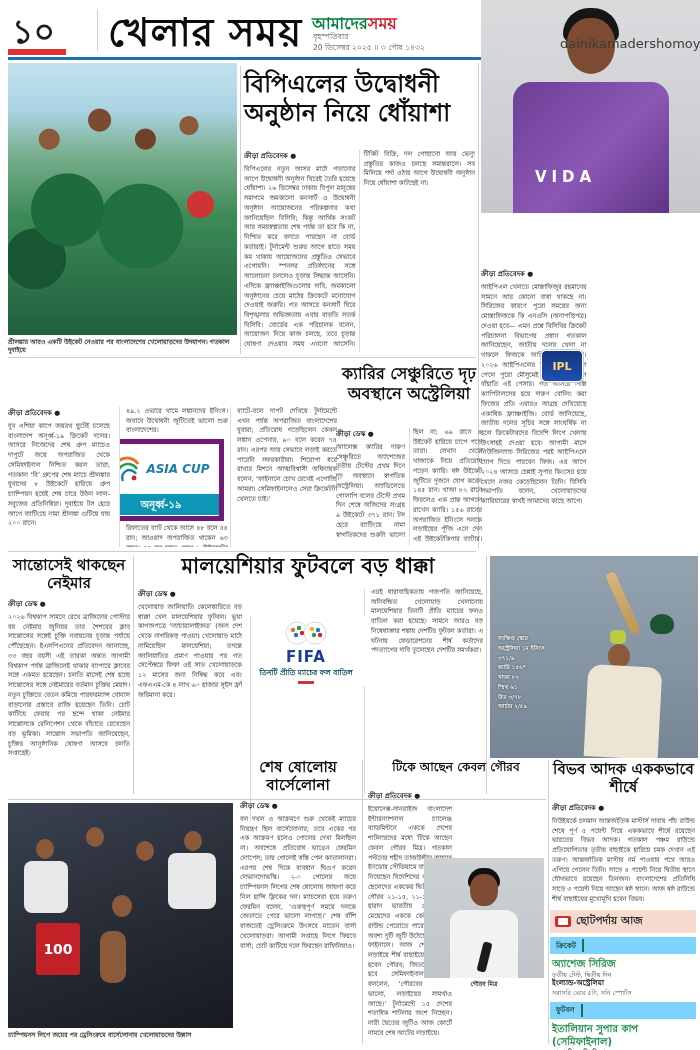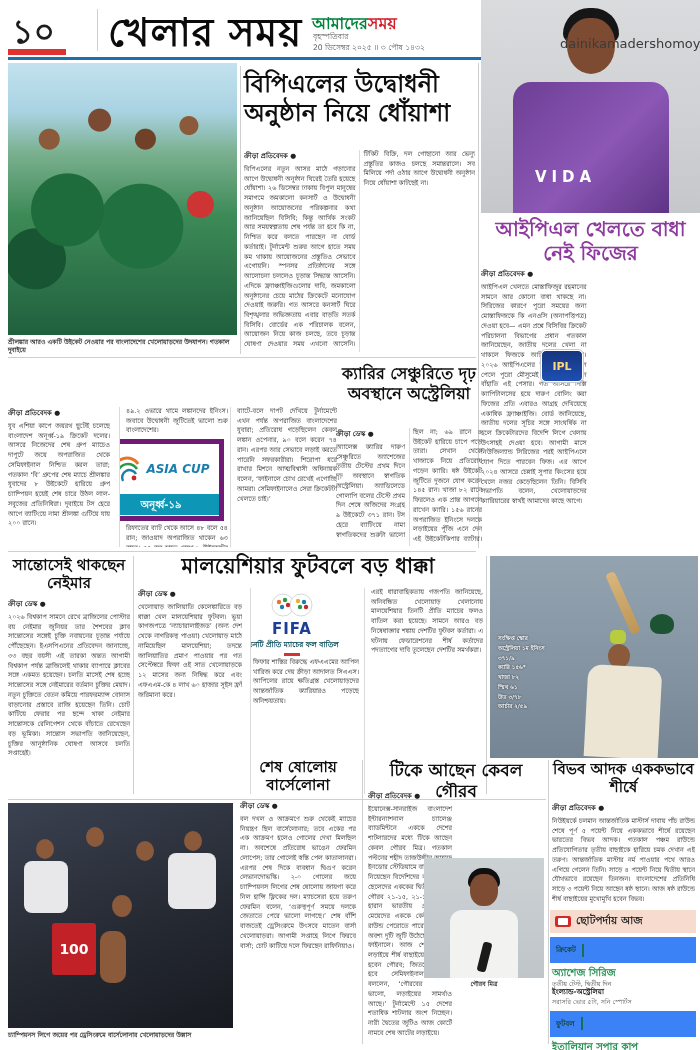--- a/index.html
+++ b/index.html
@@ -74,21 +74,21 @@
              display:flex;align-items:center;justify-content:center;z-index:4;}
 
   
   .hl-purple{color:#8e3a9e;}
 
   
   .tv-header{background:#f7dbce;display:flex;align-items:center;gap:5px;padding:3px 5px;}
   .tv-title{font-size:10.5px;font-weight:bold;color:#232323;}
   .tv-icon{width:16px;height:11px;background:#d22a2a;border-radius:2px;position:relative;}
   .tv-icon:before{content:"";position:absolute;left:3px;top:2px;right:3px;bottom:2px;background:#fff;border-radius:1px;}
-  .tv-band{background:#3b82f6;display:flex;align-items:center;height:26px;margin-top:4px;}
+  .tv-band{background:#7dd3fc;display:flex;align-items:center;height:17px;margin-top:4px;}
   .tv-band .lbl{font-size:7.2px;font-weight:bold;color:#143f2e;padding:0 6px;}
   .tv-band .bar{width:2px;height:13px;background:#1d6e4e;}
   .tv-item{padding:3px 2px 0 2px;}
   .tv-ev{font-size:10px;font-weight:bold;color:#1e8e4e;line-height:1.35;}
   .tv-dt{font-size:6.3px;color:#3a3a3a;line-height:1.35;}
   .tv-tm{font-size:7px;font-weight:bold;color:#111;line-height:1.4;}
   .tv-ti{font-size:6.3px;color:#555;line-height:1.4;}
 </style>
 </head>
 <body>
@@ -115,21 +115,20 @@
   </div>
   <div class="vdiv" style="left:240px;top:66px;height:288px;"></div>
   <div class="vdiv" style="left:478px;top:63px;height:485px;"></div>
 
   <div class="abs photo photo-fizz" style="left:481px;top:0;width:219px;height:213px;">
     <div class="abs fz-hair" style="left:82px;top:8px;width:56px;height:34px;"></div>
     <div class="abs fz-face" style="left:86px;top:18px;width:48px;height:56px;"></div>
     <div class="abs fz-torso" style="left:32px;top:82px;width:156px;height:131px;"></div>
     <div class="abs fz-vida" style="left:14px;top:168px;width:141px;">VIDA</div>
   </div>
-  <div class="abs hl hl-purple" style="left:481px;top:217px;width:219px;font-size:20px;">আইপিএল খেলতে বাধা নেই ফিজের</div>
   <div class="abs colbox cols2" style="left:481px;top:268px;width:219px;height:280px;">
     <div class="byline">ক্রীড়া প্রতিবেদক ●</div>
     <div class="bodytext">আইপিএল খেলতে মোস্তাফিজুর রহমানের সামনে আর কোনো বাধা থাকছে না। সিরিজের কারণে পুরো সময়ের জন্য মোস্তাফিজকে কি এনওসি (অনাপত্তিপত্র) দেওয়া হবে— এমন প্রশ্নে বিসিবির ক্রিকেট পরিচালনা বিভাগের প্রধান গতকাল জানিয়েছেন, জাতীয় দলের খেলা না থাকলে ফিজকে আটকানো হবে না। ২০২৬ আইপিএলের মিনি নিলামে দল পেলে পুরো মৌসুমেই খেলতে পারবেন বাঁহাতি এই পেসার। গত আসরে দিল্লি ক্যাপিটালসের হয়ে দারুণ বোলিং করা ফিজের প্রতি এবারও আগ্রহ দেখিয়েছে একাধিক ফ্র্যাঞ্চাইজি। বোর্ড জানিয়েছে, জাতীয় দলের সূচির সঙ্গে সাংঘর্ষিক না হলে ক্রিকেটারদের বিদেশি লিগে খেলায় উৎসাহই দেওয়া হবে। আগামী মাসে নিউজিল্যান্ড সিরিজের পরই আইপিএলে যোগ দিতে পারবেন ফিজ। এর আগে ২০২৪ আসরে চেন্নাই সুপার কিংসের হয়ে খেলে নজর কেড়েছিলেন তিনি। বিসিবি সভাপতি বলেন, খেলোয়াড়দের ক্যারিয়ারের স্বার্থই আমাদের কাছে আগে।</div>
   </div>
   <div class="abs ipl-badge" style="left:541px;top:350px;width:40px;height:30px;">IPL</div>
 
   <div class="hdiv" style="left:8px;top:357px;width:468px;"></div>
 
   <div class="abs colbox" style="left:8px;top:407px;width:102px;height:140px;">
     <div class="byline">ক্রীড়া প্রতিবেদক ●</div>
@@ -162,39 +161,38 @@
     <div class="byline">ক্রীড়া ডেস্ক ●</div>
     <div class="bodytext">২০২৬ বিশ্বকাপ সামনে রেখে ব্রাজিলের পোস্টার বয় নেইমার জুনিয়র তার শৈশবের ক্লাব সান্তোসের সঙ্গেই চুক্তি নবায়নের চূড়ান্ত পর্যায়ে পৌঁছেছেন। ইএসপিএনের প্রতিবেদন জানাচ্ছে, ৩৩ বছর বয়সী এই তারকা অন্তত আগামী বিশ্বকাপ পর্যন্ত ব্রাজিলেই থাকার ব্যাপারে ক্লাবের সঙ্গে একমত হয়েছেন। চলতি মাসেই শেষ হচ্ছে সান্তোসের সঙ্গে নেইমারের বর্তমান চুক্তির মেয়াদ। নতুন চুক্তিতে বেতন কমিয়ে পারফরম্যান্স বোনাস বাড়ানোর প্রস্তাবে রাজি হয়েছেন তিনি। চোট কাটিয়ে ফেরার পর ছন্দে থাকা নেইমার সান্তোসকে রেলিগেশন থেকে বাঁচাতে রেখেছেন বড় ভূমিকা। সান্তোস সভাপতি জানিয়েছেন, চুক্তির আনুষ্ঠানিক ঘোষণা আসবে চলতি সপ্তাহেই।</div>
   </div>
   <div class="vdiv" style="left:133px;top:556px;height:238px;"></div>
 
   <div class="abs hl" style="left:138px;top:554px;width:340px;font-size:21px;">মালয়েশিয়ার ফুটবলে বড় ধাক্কা</div>
   <div class="abs colbox" style="left:138px;top:588px;width:104px;height:206px;">
     <div class="byline">ক্রীড়া ডেস্ক ●</div>
     <div class="bodytext">খেলোয়াড় জালিয়াতি কেলেঙ্কারিতে বড় ধাক্কা খেল মালয়েশিয়ার ফুটবল। ভুয়া কাগজপত্রে ‘ন্যাচারালাইজড’ (অন্য দেশ থেকে নাগরিকত্ব পাওয়া) খেলোয়াড় মাঠে নামিয়েছিল মালয়েশিয়া; তদন্তে জালিয়াতির প্রমাণ পাওয়ার পর গত সেপ্টেম্বরে ফিফা ওই সাত খেলোয়াড়কে ১২ মাসের জন্য নিষিদ্ধ করে এবং এফএএম-কে ৪ লাখ ৬০ হাজার সুইস ফ্রাঁ জরিমানা করে।</div>
   </div>
-  <div class="abs colbox" style="left:250px;top:588px;width:106px;height:206px;border-left:1px solid #dadada;padding-left:2px;">
+  <div class="abs colbox" style="left:250px;top:616px;width:106px;height:206px;border-left:1px solid #dadada;padding-left:16px;">
     <div class="fifa-badge" style="width:122px;margin-left:-22px;position:relative;z-index:3;padding:4px 0 2px;">
       <svg width="54" height="26" viewBox="0 0 54 26">
         <circle cx="18" cy="13" r="11" fill="#fff" stroke="#d8d8d8"></circle>
         <circle cx="36" cy="13" r="11" fill="#fff" stroke="#d8d8d8"></circle>
         <circle cx="14" cy="10" r="2.2" fill="#e8732a"></circle>
           <circle cx="20" cy="8" r="2.2" fill="#2a9a47"></circle>
         <circle cx="17" cy="15" r="2.2" fill="#1b7fae"></circle>
           <circle cx="23" cy="13" r="2.2" fill="#c4262e"></circle>
         <circle cx="33" cy="9" r="2.2" fill="#e8b52a"></circle>
           <circle cx="39" cy="10" r="2.2" fill="#1b7fae"></circle>
         <circle cx="35" cy="15" r="2.2" fill="#2a9a47"></circle>
           <circle cx="41" cy="15" r="2.2" fill="#c4262e"></circle>
       </svg>
       <div class="fifa-word">FIFA</div>
       <div class="fifa-cap">তিনটি প্রীতি ম্যাচের ফল বাতিল</div>
       <div class="fifa-bar"></div>
     </div>
-    <div class="bodytext">ফিফার শাস্তির বিরুদ্ধে এফএএমের আপিল খারিজ করে দেয় ক্রীড়া আদালত সিএএস। আপিলের রায়ে ক্ষতিগ্রস্ত খেলোয়াড়দের আন্তর্জাতিক ক্যারিয়ারও পড়েছে অনিশ্চয়তায়।</div>
   </div>
   <div class="abs colbox" style="left:364px;top:588px;width:112px;height:206px;border-left:1px solid #dadada;padding-left:6px;">
     <div class="bodytext">এরই ধারাবাহিকতায় গজপতি জানিয়েছে, অনিবন্ধিত খেলোয়াড় খেলানোয় মালয়েশিয়ার তিনটি প্রীতি ম্যাচের ফলও বাতিল করা হয়েছে। সামনে আরও বড় নিষেধাজ্ঞার শঙ্কায় দেশটির ফুটবল কর্তারা। এ ঘটনায় ফেডারেশনের শীর্ষ কর্তাদের পদত্যাগের দাবি তুলেছেন দেশটির সমর্থকরা।</div>
   </div>
 
   <div class="abs hl" style="left:336px;top:364px;width:146px;font-size:16px;text-align:center;">ক্যারির সেঞ্চুরিতে দৃঢ় অবস্থানে অস্ট্রেলিয়া</div>
   <div class="abs colbox cols2" style="left:336px;top:428px;width:146px;height:118px;">
     <div class="byline">ক্রীড়া ডেস্ক ●</div>
     <div class="bodytext">অ্যালেক্স ক্যারির দারুণ সেঞ্চুরিতে অ্যাশেজের তৃতীয় টেস্টের প্রথম দিনে দৃঢ় অবস্থানে স্বাগতিক অস্ট্রেলিয়া। অ্যাডিলেডে গোলাপি বলের টেস্টে প্রথম দিন শেষে অজিদের সংগ্রহ ৯ উইকেটে ৩৭১ রান। টস হেরে ব্যাটিংয়ে নামা স্বাগতিকদের শুরুটা ভালো ছিল না; ৬৯ রানে ৪ উইকেট হারিয়ে চাপে পড়ে তারা। সেখান থেকে খাজাকে নিয়ে প্রতিরোধ গড়েন ক্যারি। ষষ্ঠ উইকেট জুটিতে দুজনে যোগ করেন ১৪৫ রান। খাজা ৮২ রানে ফিরলেও এক প্রান্ত আগলে রাখেন ক্যারি। ১৫৬ রানের অপরাজিত ইনিংসে দলকে লড়াইয়ের পুঁজি এনে দেন এই উইকেটকিপার ব্যাটার। ১৬২ বলের ইনিংসে ১৮টি চার ও ২টি ছক্কা হাঁকান তিনি। ইংল্যান্ডের পক্ষে সর্বোচ্চ ৩ উইকেট নেন মার্ক উড; ২টি করে উইকেট আর্চার ও স্টোকসের। দিনের শেষ সেশনে দ্রুত ৩ উইকেট তুলে নিয়ে ম্যাচে ফেরার ইঙ্গিত দেয় সফরকারীরা। তবু চালকের আসনে থেকেই দ্বিতীয় দিন শুরু করবে প্যাট কামিন্সের দল। সিরিজে ২-০ ব্যবধানে এগিয়ে থাকা অস্ট্রেলিয়া এই টেস্ট জিতলেই অ্যাশেজ পুনরুদ্ধার করবে। ইংলিশ কোচ অবশ্য হাল ছাড়ছেন না; তার বিশ্বাস, দ্বিতীয় দিনে দ্রুত ইনিংস গুটিয়ে ব্যাটিংয়ে ঘুরে দাঁড়াবে দল।</div>
   </div>
@@ -221,33 +219,33 @@
   <div class="hdiv" style="left:8px;top:799px;width:538px;"></div>
 
   <div class="abs photo photo-barca" style="left:8px;top:803px;width:225px;height:225px;">
     <div class="bc-head" style="left:28px;top:36px;width:18px;height:20px;"></div>
     <div class="bc-head" style="left:78px;top:24px;width:18px;height:20px;"></div>
     <div class="bc-head" style="left:128px;top:38px;width:18px;height:20px;"></div>
     <div class="bc-head" style="left:176px;top:28px;width:18px;height:20px;"></div>
     <div class="bc-head" style="left:104px;top:92px;width:20px;height:22px;"></div>
     <div class="bc-shirt" style="left:16px;top:58px;width:44px;height:52px;"></div>
     <div class="bc-shirt" style="left:160px;top:50px;width:48px;height:56px;"></div>
-    <div class="bc-red" style="left:44px;top:120px;width:44px;height:52px;font-size:14px;line-height:52px;">100</div>
+    <div class="bc-red" style="left:28px;top:120px;width:44px;height:52px;font-size:14px;line-height:52px;">100</div>
     <div class="bc-head" style="left:92px;top:128px;width:26px;height:52px;border-radius:10px;"></div>
   </div>
   <div class="abs caption" style="left:8px;top:1031px;width:225px;">চ্যাম্পিয়নস লিগে জয়ের পর ড্রেসিংরুমে বার্সেলোনার খেলোয়াড়দের উল্লাস</div>
 
   <div class="abs hl" style="left:240px;top:758px;width:116px;font-size:15px;">শেষ ষোলোয় বার্সেলোনা</div>
   <div class="abs colbox" style="left:240px;top:800px;width:116px;height:244px;">
     <div class="byline">ক্রীড়া ডেস্ক ●</div>
     <div class="bodytext">বল দখল ও আক্রমণে শুরু থেকেই ম্যাচের নিয়ন্ত্রণ ছিল বার্সেলোনার; তবে একের পর এক আক্রমণ হলেও গোলের দেখা মিলছিল না। অবশেষে প্রতিরোধ ভাঙেন ফেরমিন লোপেস; তার গোলেই স্বস্তি পেল কাতালানরা। এরপর শেষ দিকে ব্যবধান দ্বিগুণ করেন লেভানদোভস্কি। ২-০ গোলের জয়ে চ্যাম্পিয়নস লিগের শেষ ষোলোয় জায়গা করে নিল হান্সি ফ্লিকের দল। ম্যাচসেরা হয়ে তরুণ ফেরমিন বলেন, ‘গুরুত্বপূর্ণ সময়ে দলকে জেতাতে পেরে ভালো লাগছে।’ শেষ বাঁশি বাজতেই ড্রেসিংরুমে উৎসবে মাতেন বার্সা খেলোয়াড়রা। আগামী সপ্তাহে লিগে ফিরবে বার্সা; চোট কাটিয়ে দলে ফিরছেন রাফিনিয়াও।</div>
   </div>
   <div class="vdiv" style="left:362px;top:760px;height:284px;"></div>
 
-  <div class="abs hl" style="left:368px;top:760px;width:176px;font-size:17px;">টিকে আছেন কেবল গৌরব</div>
+  <div class="abs hl" style="left:368px;top:760px;width:176px;font-size:12px;">টিকে আছেন কেবল গৌরব</div>
   <div class="abs colbox cols2" style="left:368px;top:790px;width:176px;height:254px;">
     <div class="byline">ক্রীড়া প্রতিবেদক ●</div>
     <div class="bodytext">ইয়োনেক্স-সানরাইজ বাংলাদেশ ইন্টারন্যাশনাল চ্যালেঞ্জ ব্যাডমিন্টনে এককে দেশের শাটলারদের মধ্যে টিকে আছেন কেবল গৌরব মিত্র। গতকাল পল্টনের শহীদ তাজউদ্দীন আহমদ ইনডোর স্টেডিয়ামে বাকিরা বিদায় নিয়েছেন বিদেশিদের কাছে হেরে। ছেলেদের এককের দ্বিতীয় রাউন্ডে গৌরব ২১-১৫, ২১-১২ পয়েন্টে হারান ভারতীয় প্রতিপক্ষকে। মেয়েদের এককে কেউই দ্বিতীয় রাউন্ড পেরোতে পারেননি। দ্বৈতে অবশ্য দুটি জুটি উঠেছে কোয়ার্টার ফাইনালে। আজ শেষ আটের লড়াইয়ে শীর্ষ বাছাইয়ের মুখোমুখি হবেন গৌরব; জিতলে নিশ্চিত হবে সেমিফাইনাল। কোচ বললেন, ‘গৌরবের ফিটনেস ভালো, লড়াইয়ের সামর্থ্যও আছে।’ টুর্নামেন্টে ১৫ দেশের শতাধিক শাটলার অংশ নিচ্ছেন। নারী দ্বৈতের জুটিও আজ কোর্টে নামবে শেষ আটের লড়াইয়ে।</div>
   </div>
   <div class="abs photo photo-gourab" style="left:424px;top:858px;width:120px;height:120px;z-index:3;">
     <div class="abs go-hair" style="left:44px;top:10px;width:32px;height:20px;"></div>
     <div class="abs go-face" style="left:46px;top:16px;width:28px;height:32px;"></div>
     <div class="abs go-shirt" style="left:26px;top:52px;width:68px;height:68px;"></div>
     <div class="abs go-mic" style="left:56px;top:84px;width:9px;height:30px;"></div>
   </div>

